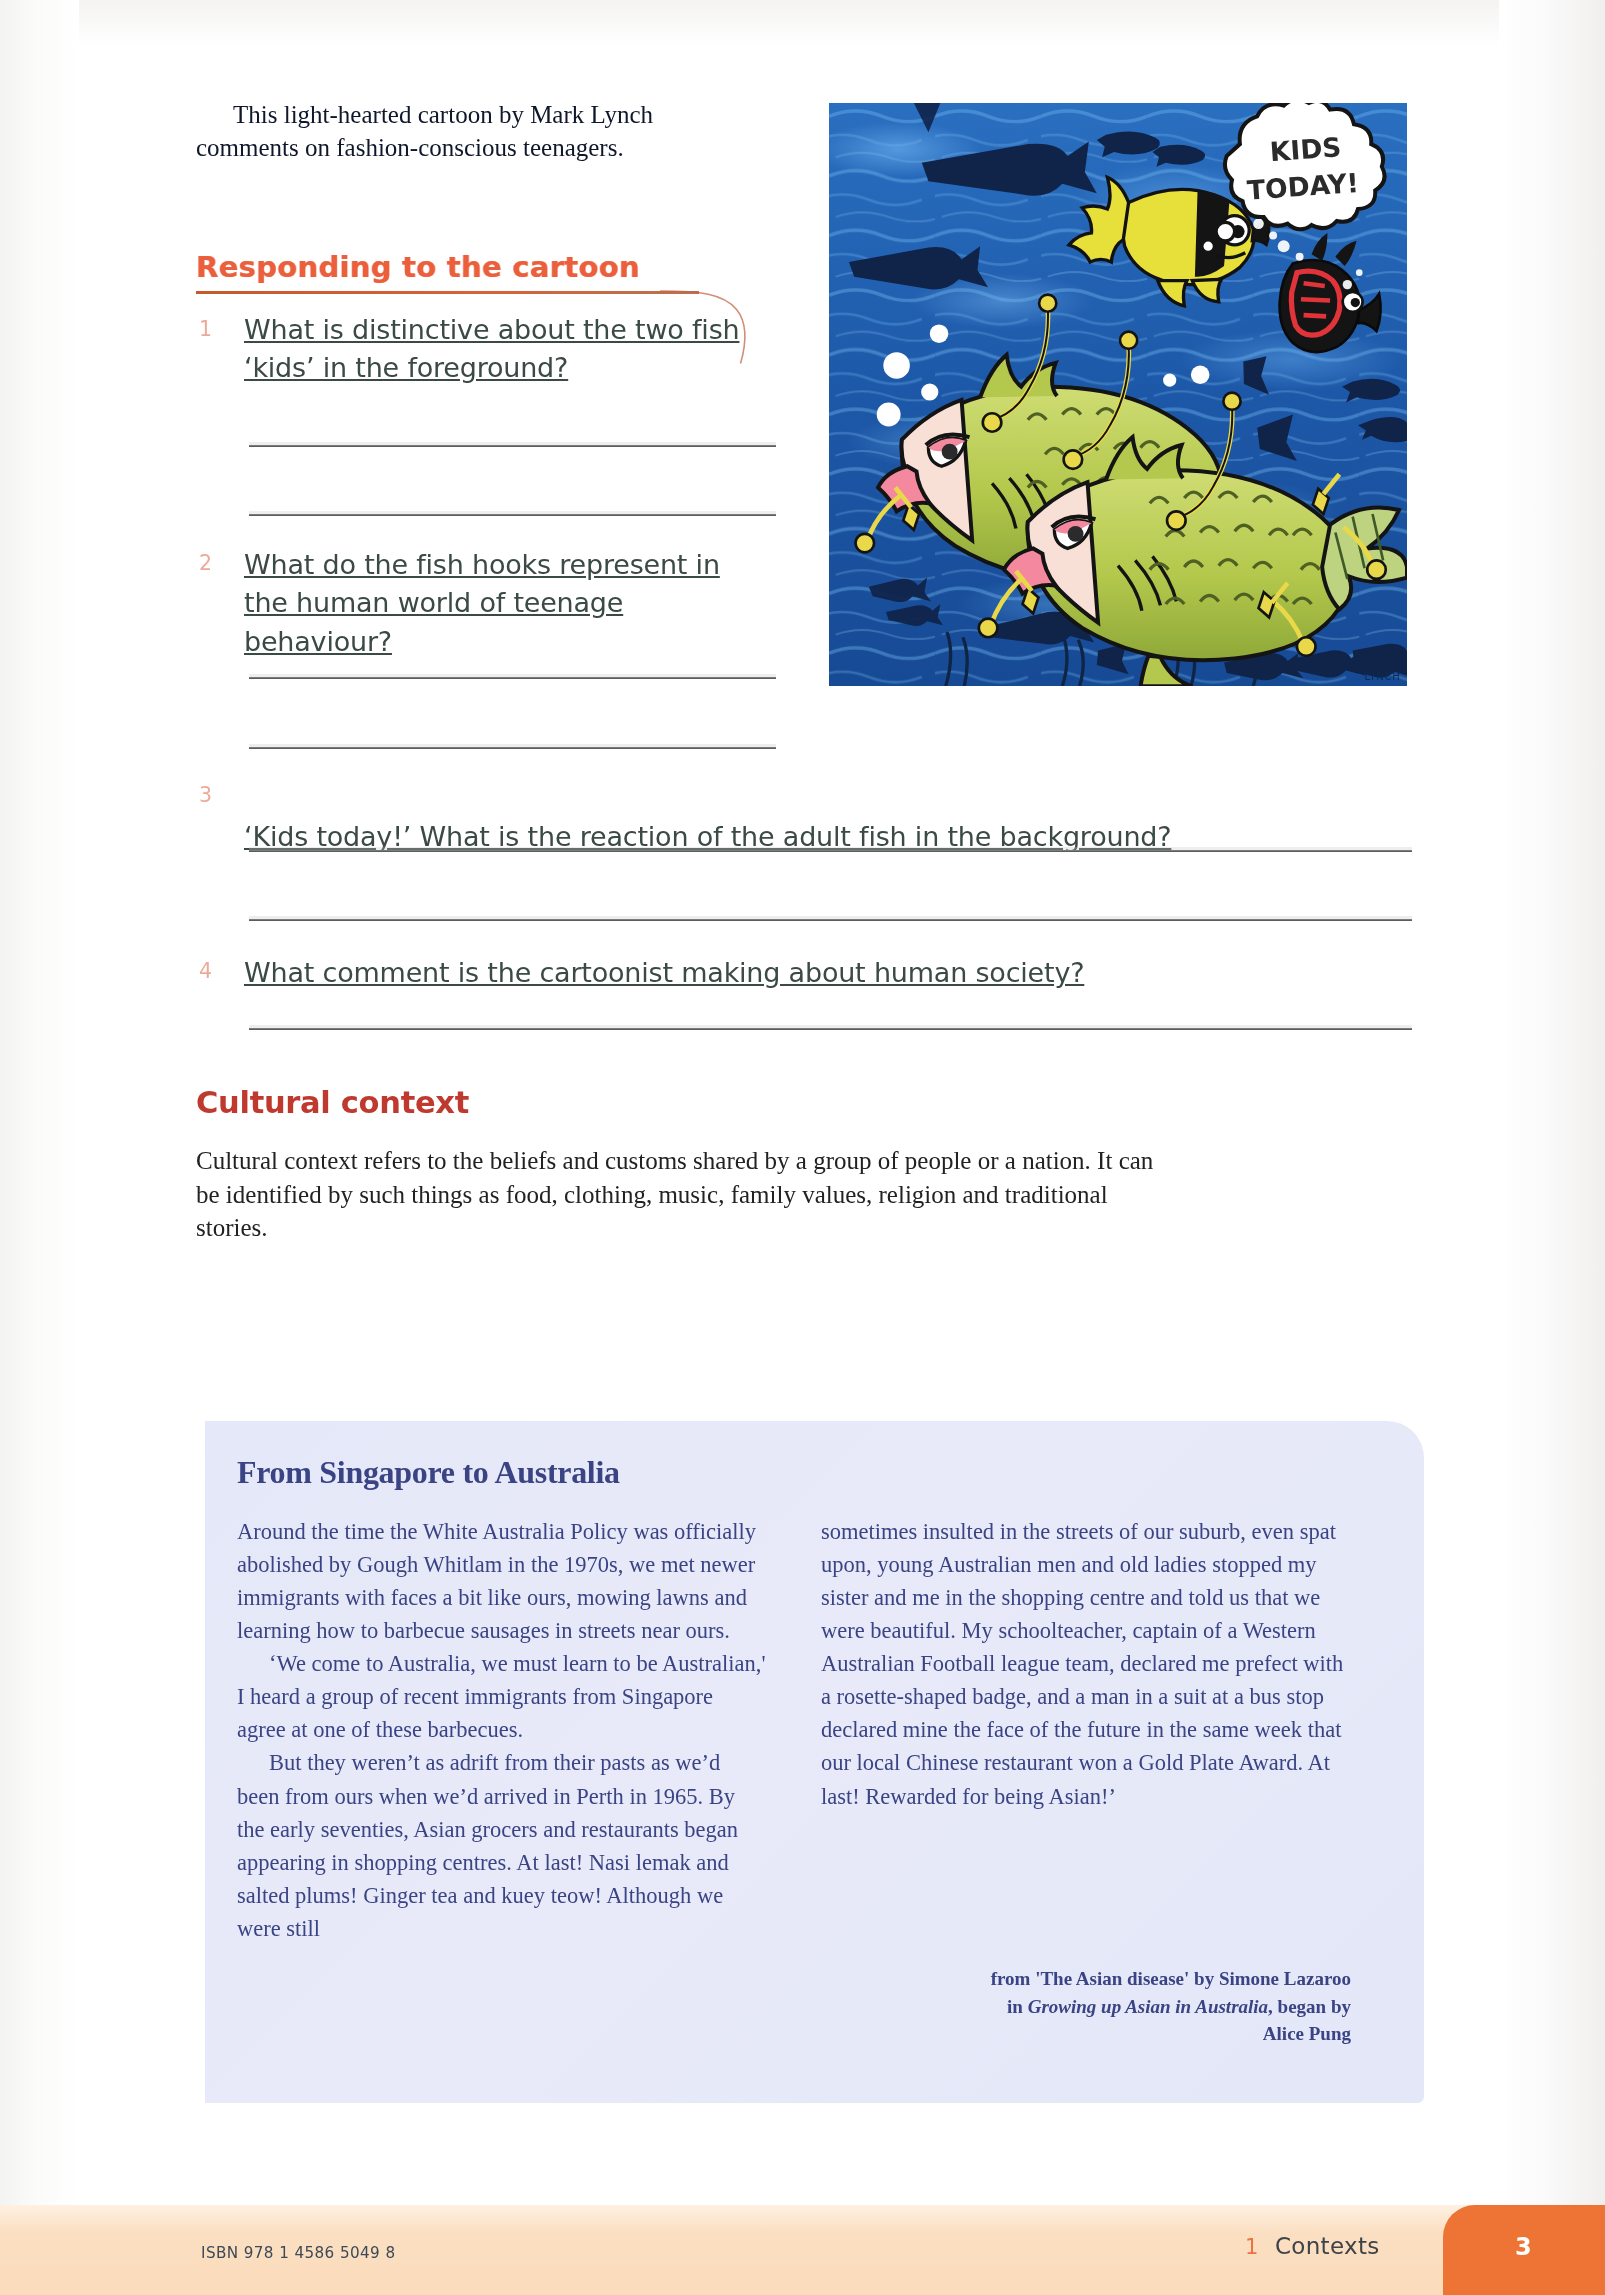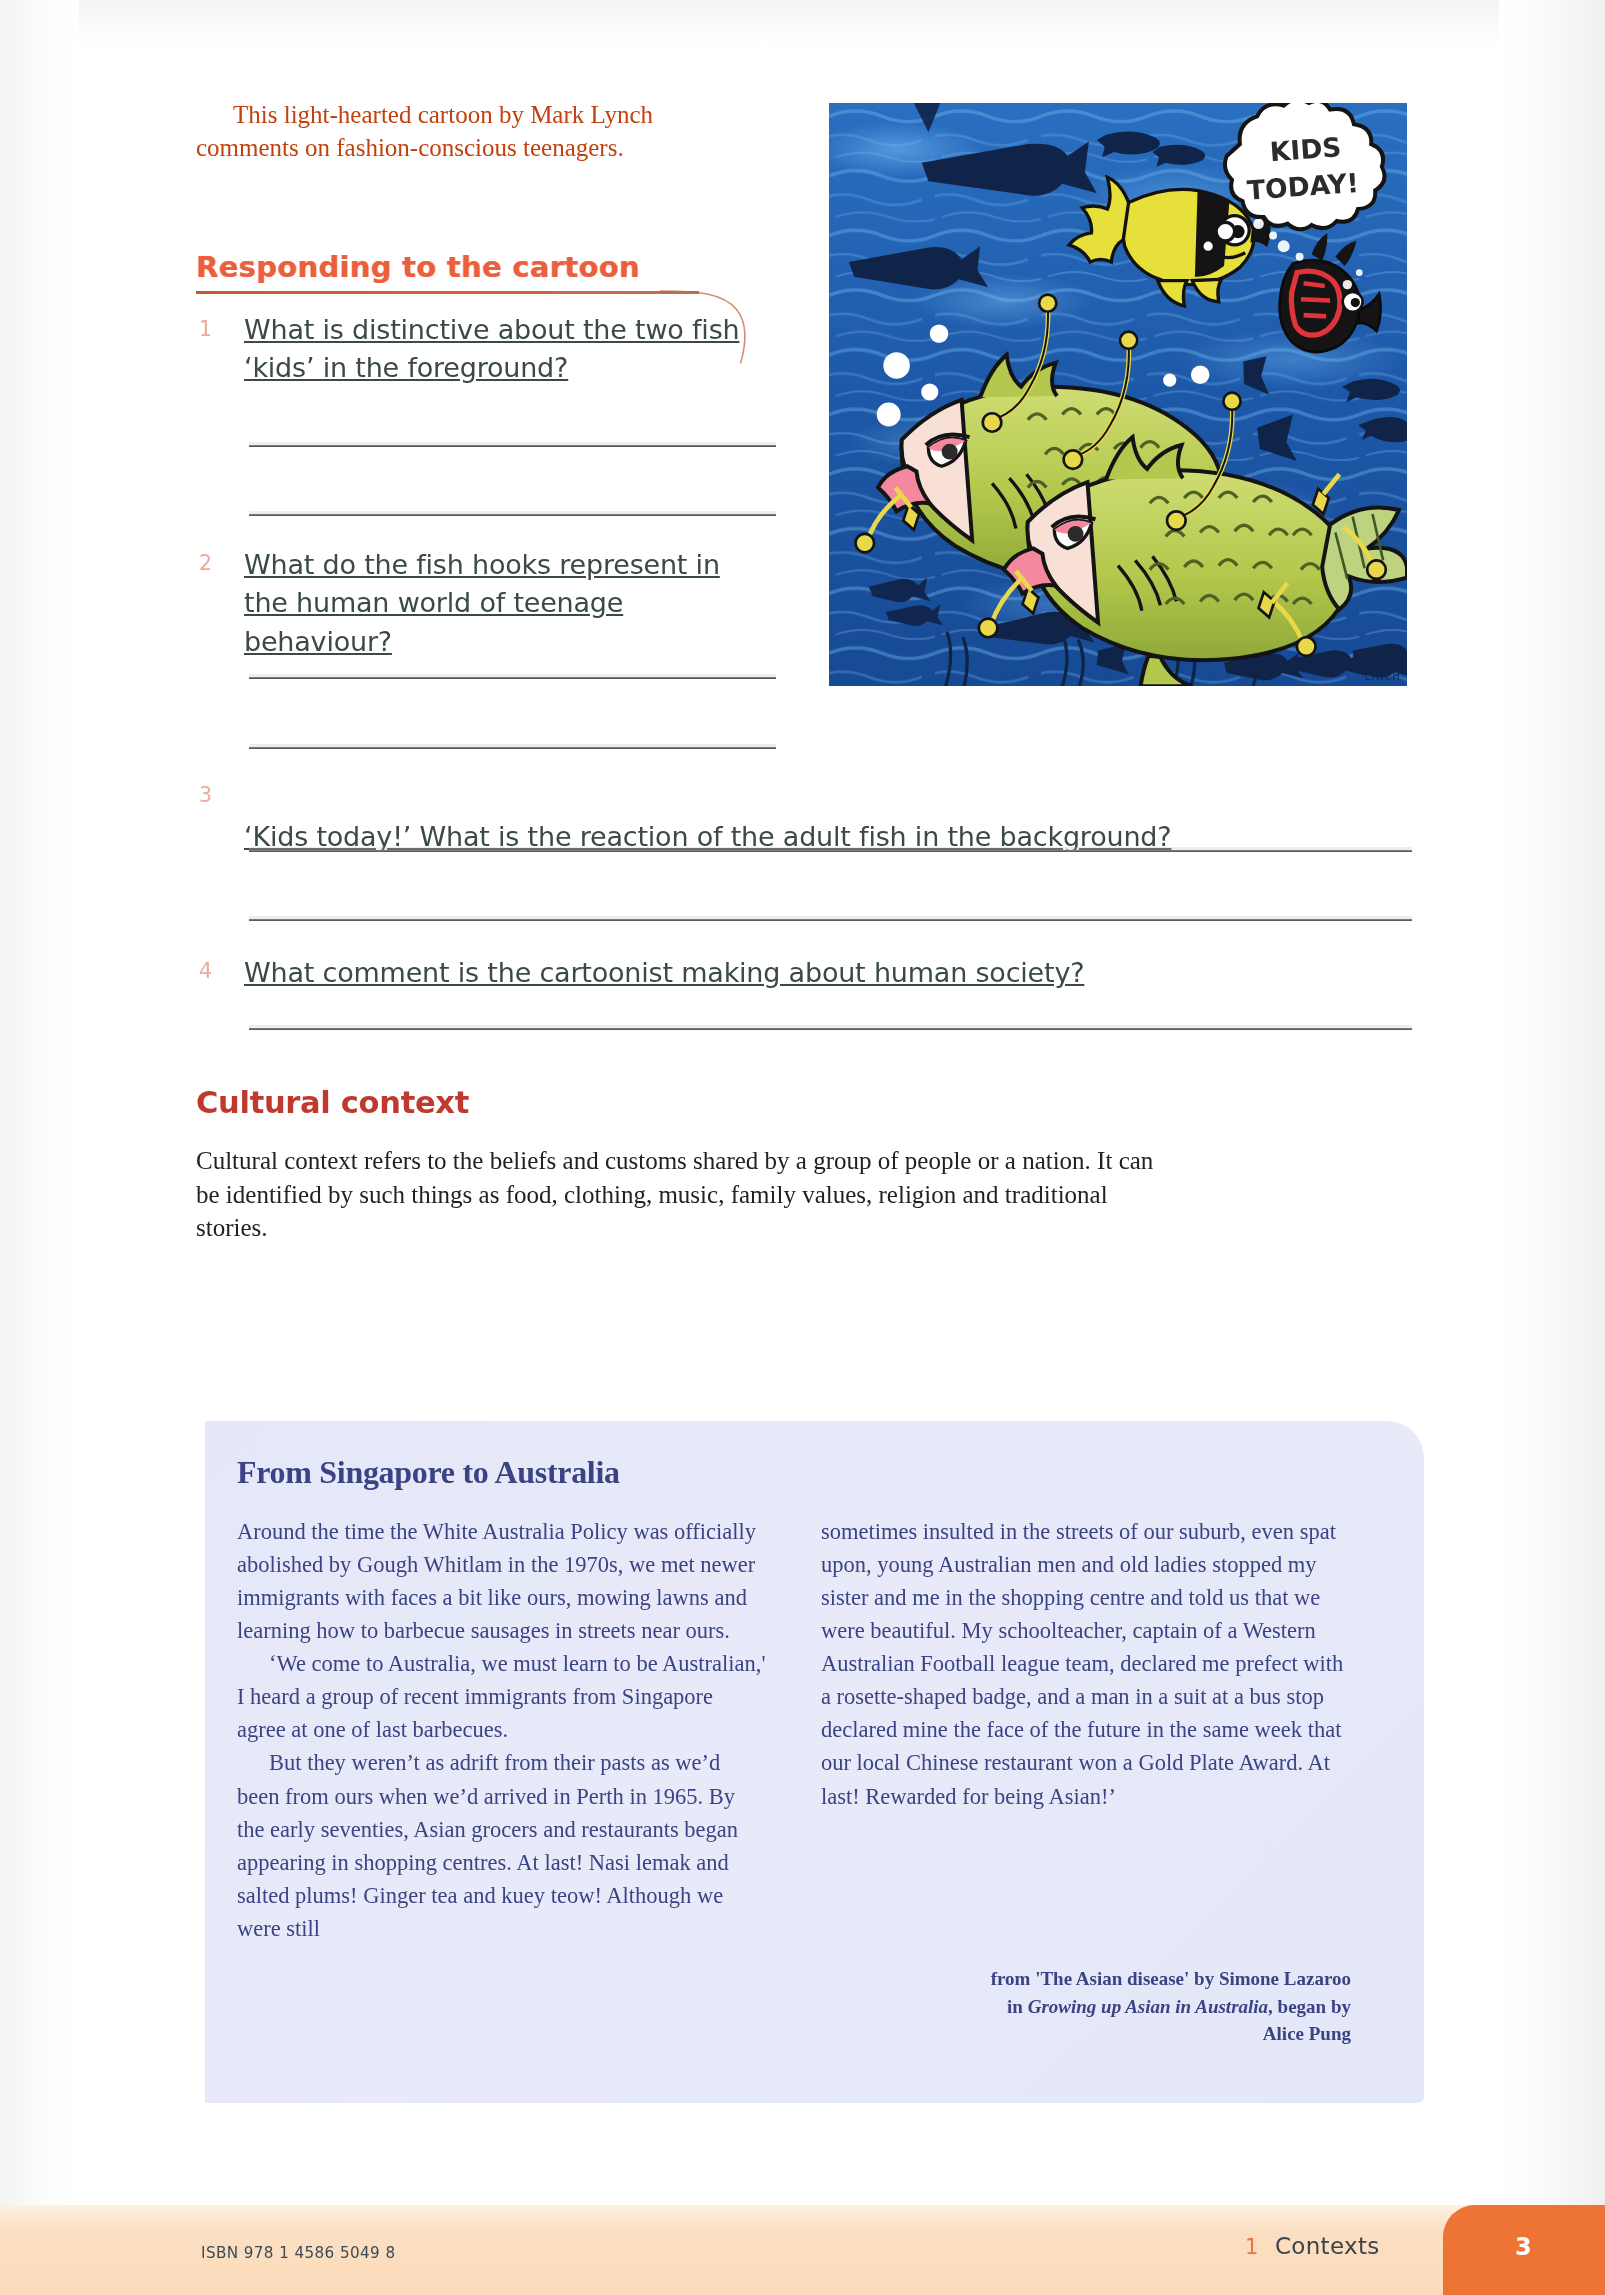--- a/index.html
+++ b/index.html
@@ -40,21 +40,21 @@
 
   
   #intro {
     position: absolute;
     left: 196px;
     top: 99px;
     width: 536px;
     font-family: "Liberation Serif", serif;
     font-size: 25px;
     line-height: 1.30;
-    color: #c2410c;
+    color: #0f172a;
     text-indent: 37px;
   }
 
   
   #responding-wrap {
     position: absolute;
     left: 196px;
     top: 250px;
     width: 596px;
     height: 73px;
@@ -522,21 +522,21 @@
   <div id="cc-heading">Cultural context</div>
   <div id="cc-body">
     <p>Cultural context refers to the beliefs and customs shared by a group of people or a nation. It can be identified by such things as food, clothing, music, family values, religion and traditional stories.</p>
   </div>
 
   <div id="extract-box">
     <div id="extract-title">From Singapore to Australia</div>
 
     <div id="extract-col-left" class="extract-col">
       <p>Around the time the White Australia Policy was officially abolished by Gough Whitlam in the 1970s, we met newer immigrants with faces a bit like ours, mowing lawns and learning how to barbecue sausages in streets near ours.</p>
-      <p class="indent">‘We come to Australia, we must learn to be Australian,' I heard a group of recent immigrants from Singapore agree at one of last barbecues.</p>
+      <p class="indent">‘We come to Australia, we must learn to be Australian,' I heard a group of recent immigrants from Singapore agree at one of these barbecues.</p>
       <p class="indent">But they weren’t as adrift from their pasts as we’d been from ours when we’d arrived in Perth in 1965. By the early seventies, Asian grocers and restaurants began appearing in shopping centres. At last! Nasi lemak and salted plums! Ginger tea and kuey teow! Although we were still</p>
     </div>
 
     <div id="extract-col-right" class="extract-col">
       <p>sometimes insulted in the streets of our suburb, even spat upon, young Australian men and old ladies stopped my sister and me in the shopping centre and told us that we were beautiful. My schoolteacher, captain of a Western Australian Football league team, declared me prefect with a rosette-shaped badge, and a man in a suit at a bus stop declared mine the face of the future in the same week that our local Chinese restaurant won a Gold Plate Award. At last! Rewarded for being Asian!’</p>
     </div>
 
     <div id="extract-credit">
       <span>from 'The Asian disease' by Simone Lazaroo</span><br>
       <span>in </span><em>Growing up Asian in Australia</em><span>, began by</span><br>

